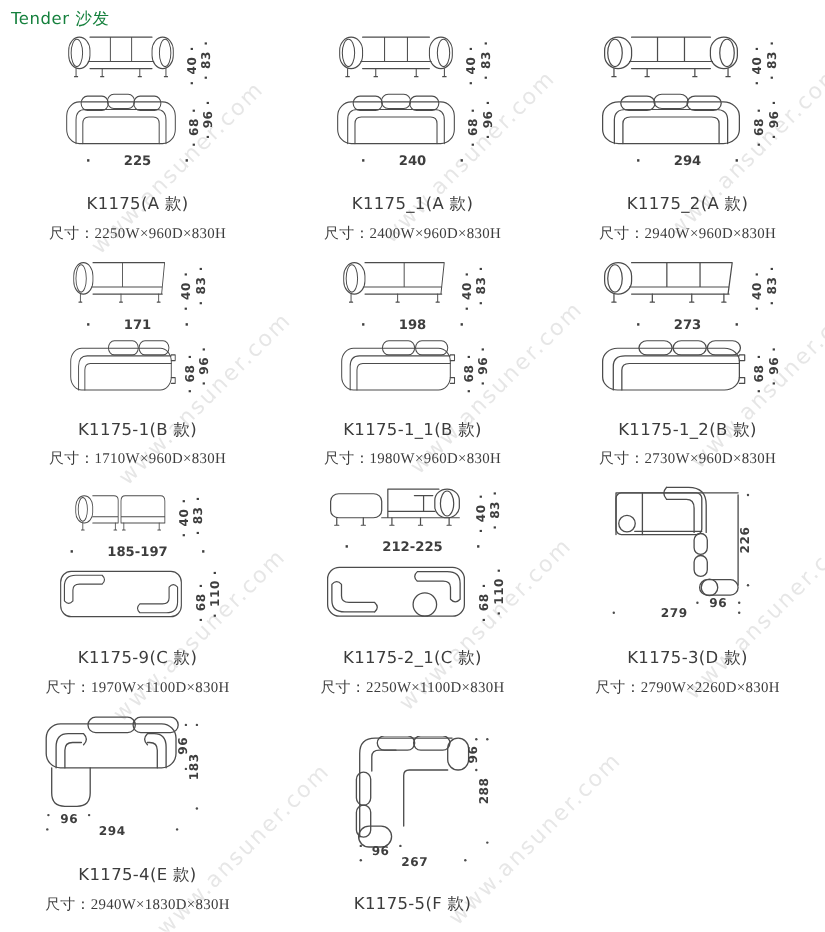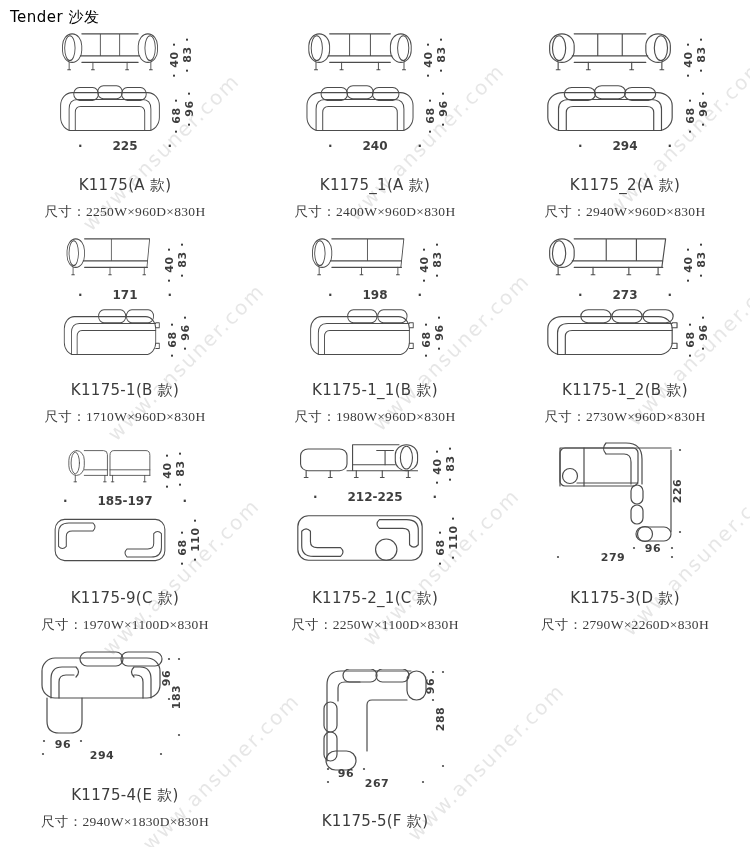--- a/index.html
+++ b/index.html
@@ -1,18 +1,18 @@
 <!DOCTYPE html>
 <html><head>
 <meta charset="utf-8">
 <style>
   html,body{margin:0;padding:0;background:#ffffff;}
   .page{position:relative;width:750px;height:847px;background:#fff;overflow:hidden;
         font-family:"DejaVu Sans","Liberation Sans",sans-serif;color:#3c3c3c;}
-  .title{position:absolute;top:8px;left:10px;font-size:15px;color:#000000;letter-spacing:.5px;}
+  .title{position:absolute;top:8px;left:10px;font-size:15px;color:#15803d;letter-spacing:.5px;}
   .wm-layer{position:absolute;inset:0;pointer-events:none;z-index:0;}
   .wm{position:absolute;transform:rotate(-45deg);font-size:20px;color:#c9c9c9;opacity:.45;
       letter-spacing:2px;white-space:nowrap;}
   .grid{position:absolute;top:26px;left:0;width:750px;z-index:1;}
   .row{display:grid;grid-template-columns:250px 250px 250px;}
   .row.r1{height:205px;} .row.r2{height:200px;} .row.r3{height:212px;} .row.r4{height:200px;}
   .cell{display:flex;flex-direction:column;align-items:center;justify-content:flex-end;
         padding-bottom:12px;}
   .vrow{display:flex;align-items:stretch;margin-top:6px;}
   .dimcol{display:flex;margin-left:7px;gap:2px;}

